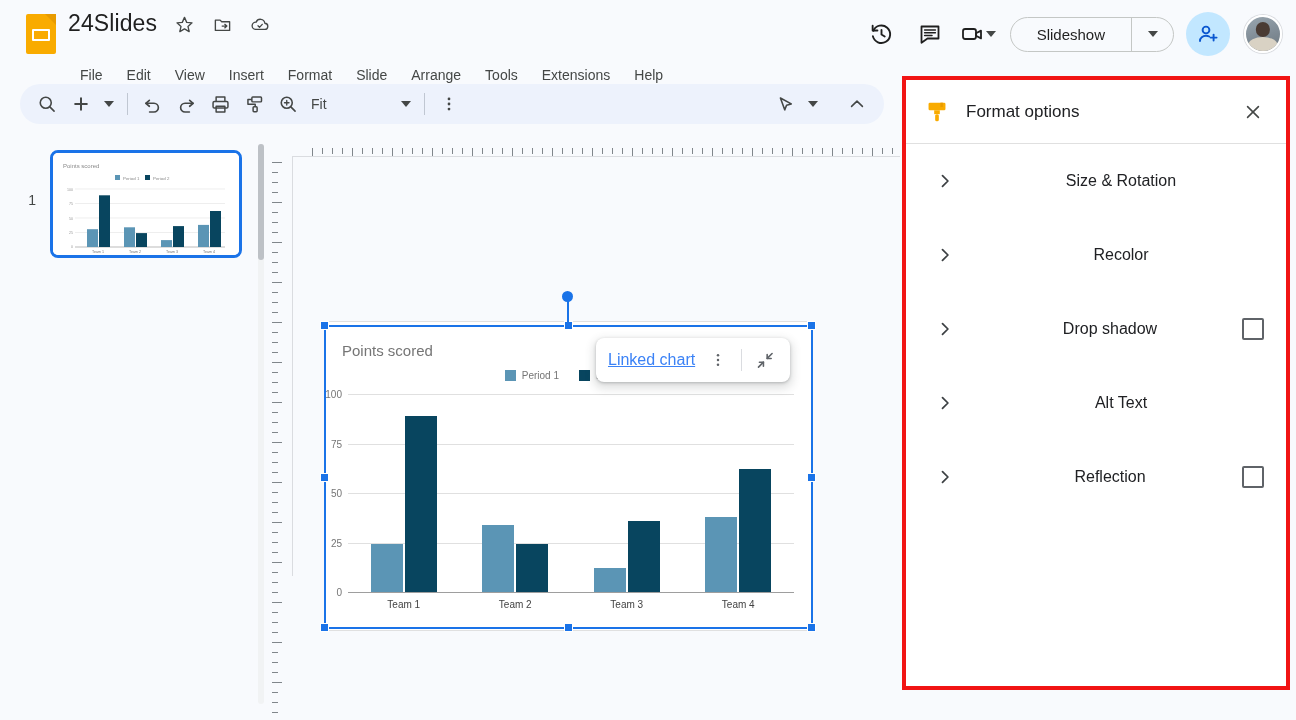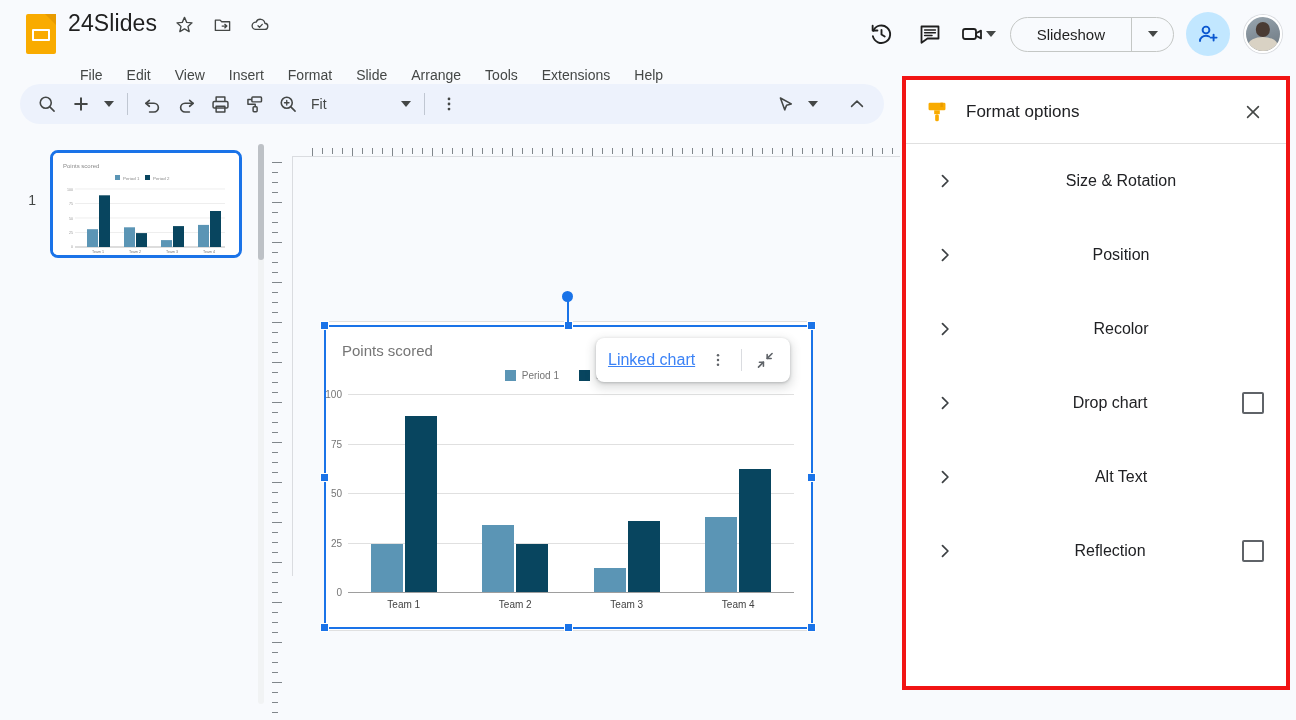--- a/index.html
+++ b/index.html
@@ -599,37 +599,29 @@
             </svg>
           </span>
           <span class="fmt-label">Size &amp; Rotation</span>
         </div>
         <div class="fmt-row">
           <span class="chev">
             <svg width="20" height="20" viewBox="0 0 24 24" fill="none" stroke="#3c4043" stroke-width="2.1" stroke-linecap="round" stroke-linejoin="round">
               <path d="M9 5.5 15.5 12 9 18.5"></path>
             </svg>
           </span>
-          <span class="fmt-label">Position</span>
-        </div>
-        <div class="fmt-row">
-          <span class="chev">
-            <svg width="20" height="20" viewBox="0 0 24 24" fill="none" stroke="#3c4043" stroke-width="2.1" stroke-linecap="round" stroke-linejoin="round">
-              <path d="M9 5.5 15.5 12 9 18.5"></path>
-            </svg>
-          </span>
           <span class="fmt-label">Recolor</span>
         </div>
         <div class="fmt-row">
           <span class="chev">
             <svg width="20" height="20" viewBox="0 0 24 24" fill="none" stroke="#3c4043" stroke-width="2.1" stroke-linecap="round" stroke-linejoin="round">
               <path d="M9 5.5 15.5 12 9 18.5"></path>
             </svg>
           </span>
-          <span class="fmt-label">Drop chart</span>
+          <span class="fmt-label">Drop shadow</span>
           <span class="fmt-check"></span>
         </div>
         <div class="fmt-row">
           <span class="chev">
             <svg width="20" height="20" viewBox="0 0 24 24" fill="none" stroke="#3c4043" stroke-width="2.1" stroke-linecap="round" stroke-linejoin="round">
               <path d="M9 5.5 15.5 12 9 18.5"></path>
             </svg>
           </span>
           <span class="fmt-label">Alt Text</span>
         </div>

